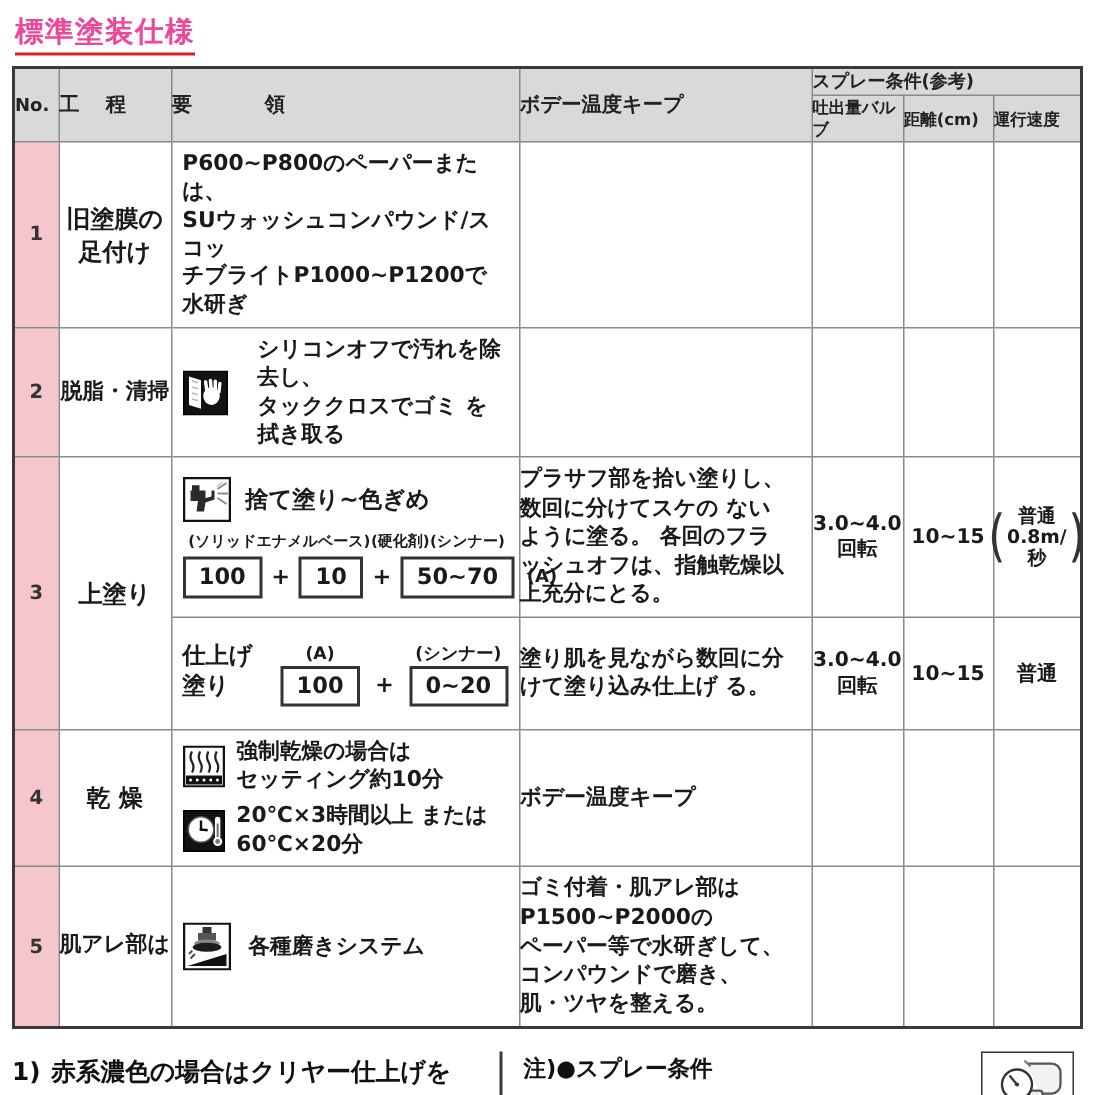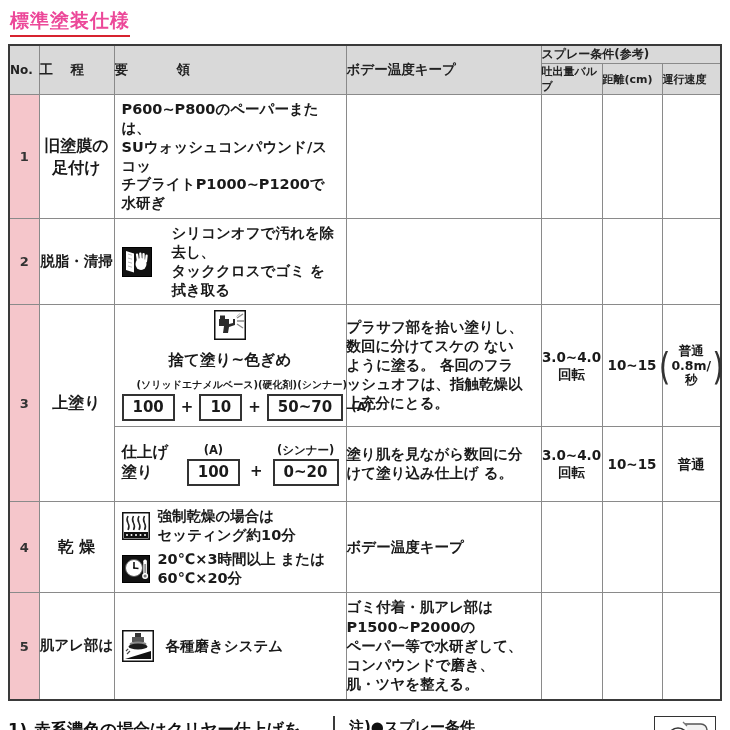--- a/index.html
+++ b/index.html
@@ -32,23 +32,23 @@
   tr.r3a td { height:96px; }
   tr.r3b td { height:75px; }
   tr.r4 td { height:86px; }
   tr.r5 td { height:101px; }
 
   .icon-line { display:flex; align-items:center; gap:20px; }
   .iconbox { flex:0 0 auto; display:inline-flex; }
   .iconbox svg { display:block; }
 
   
-  .m3a-head { display:flex; align-items:center; gap:10px; margin-bottom:7px;flex-direction:column; }
+  .m3a-head { display:flex; align-items:center; gap:10px; margin-bottom:7px; }
   .m3a-title { font-size:15.5px; font-weight:700; }
-  .m3a-labels { display:flex; justify-content:space-between; font-size:10px; font-weight:600; white-space:nowrap; margin:0 2px 3px 15px; }
+  .m3a-labels { display:flex; justify-content:space-between; font-size:10px; font-weight:600; white-space:nowrap; margin:0 2px 3px 4px; }
   .formula { display:flex; align-items:center; gap:6px; }
   .fbox { display:inline-block; border:2px solid #333; padding:2px 9px; font-size:15px; font-weight:700; text-align:center; background:#fff; }
   .plus { font-size:15px; font-weight:700; }
   .fsuffix { font-size:12px; font-weight:600; margin-left:2px; }
   
   .m3b { display:flex; align-items:flex-end; gap:10px; }
   .m3b-title { font-size:15.5px; font-weight:700; padding-bottom:4px; }
   .fcol { display:flex; flex-direction:column; align-items:center; gap:1px; }
   .flabel { font-size:11.5px; font-weight:600; }
   .m3b .plus { padding-bottom:5px; }

